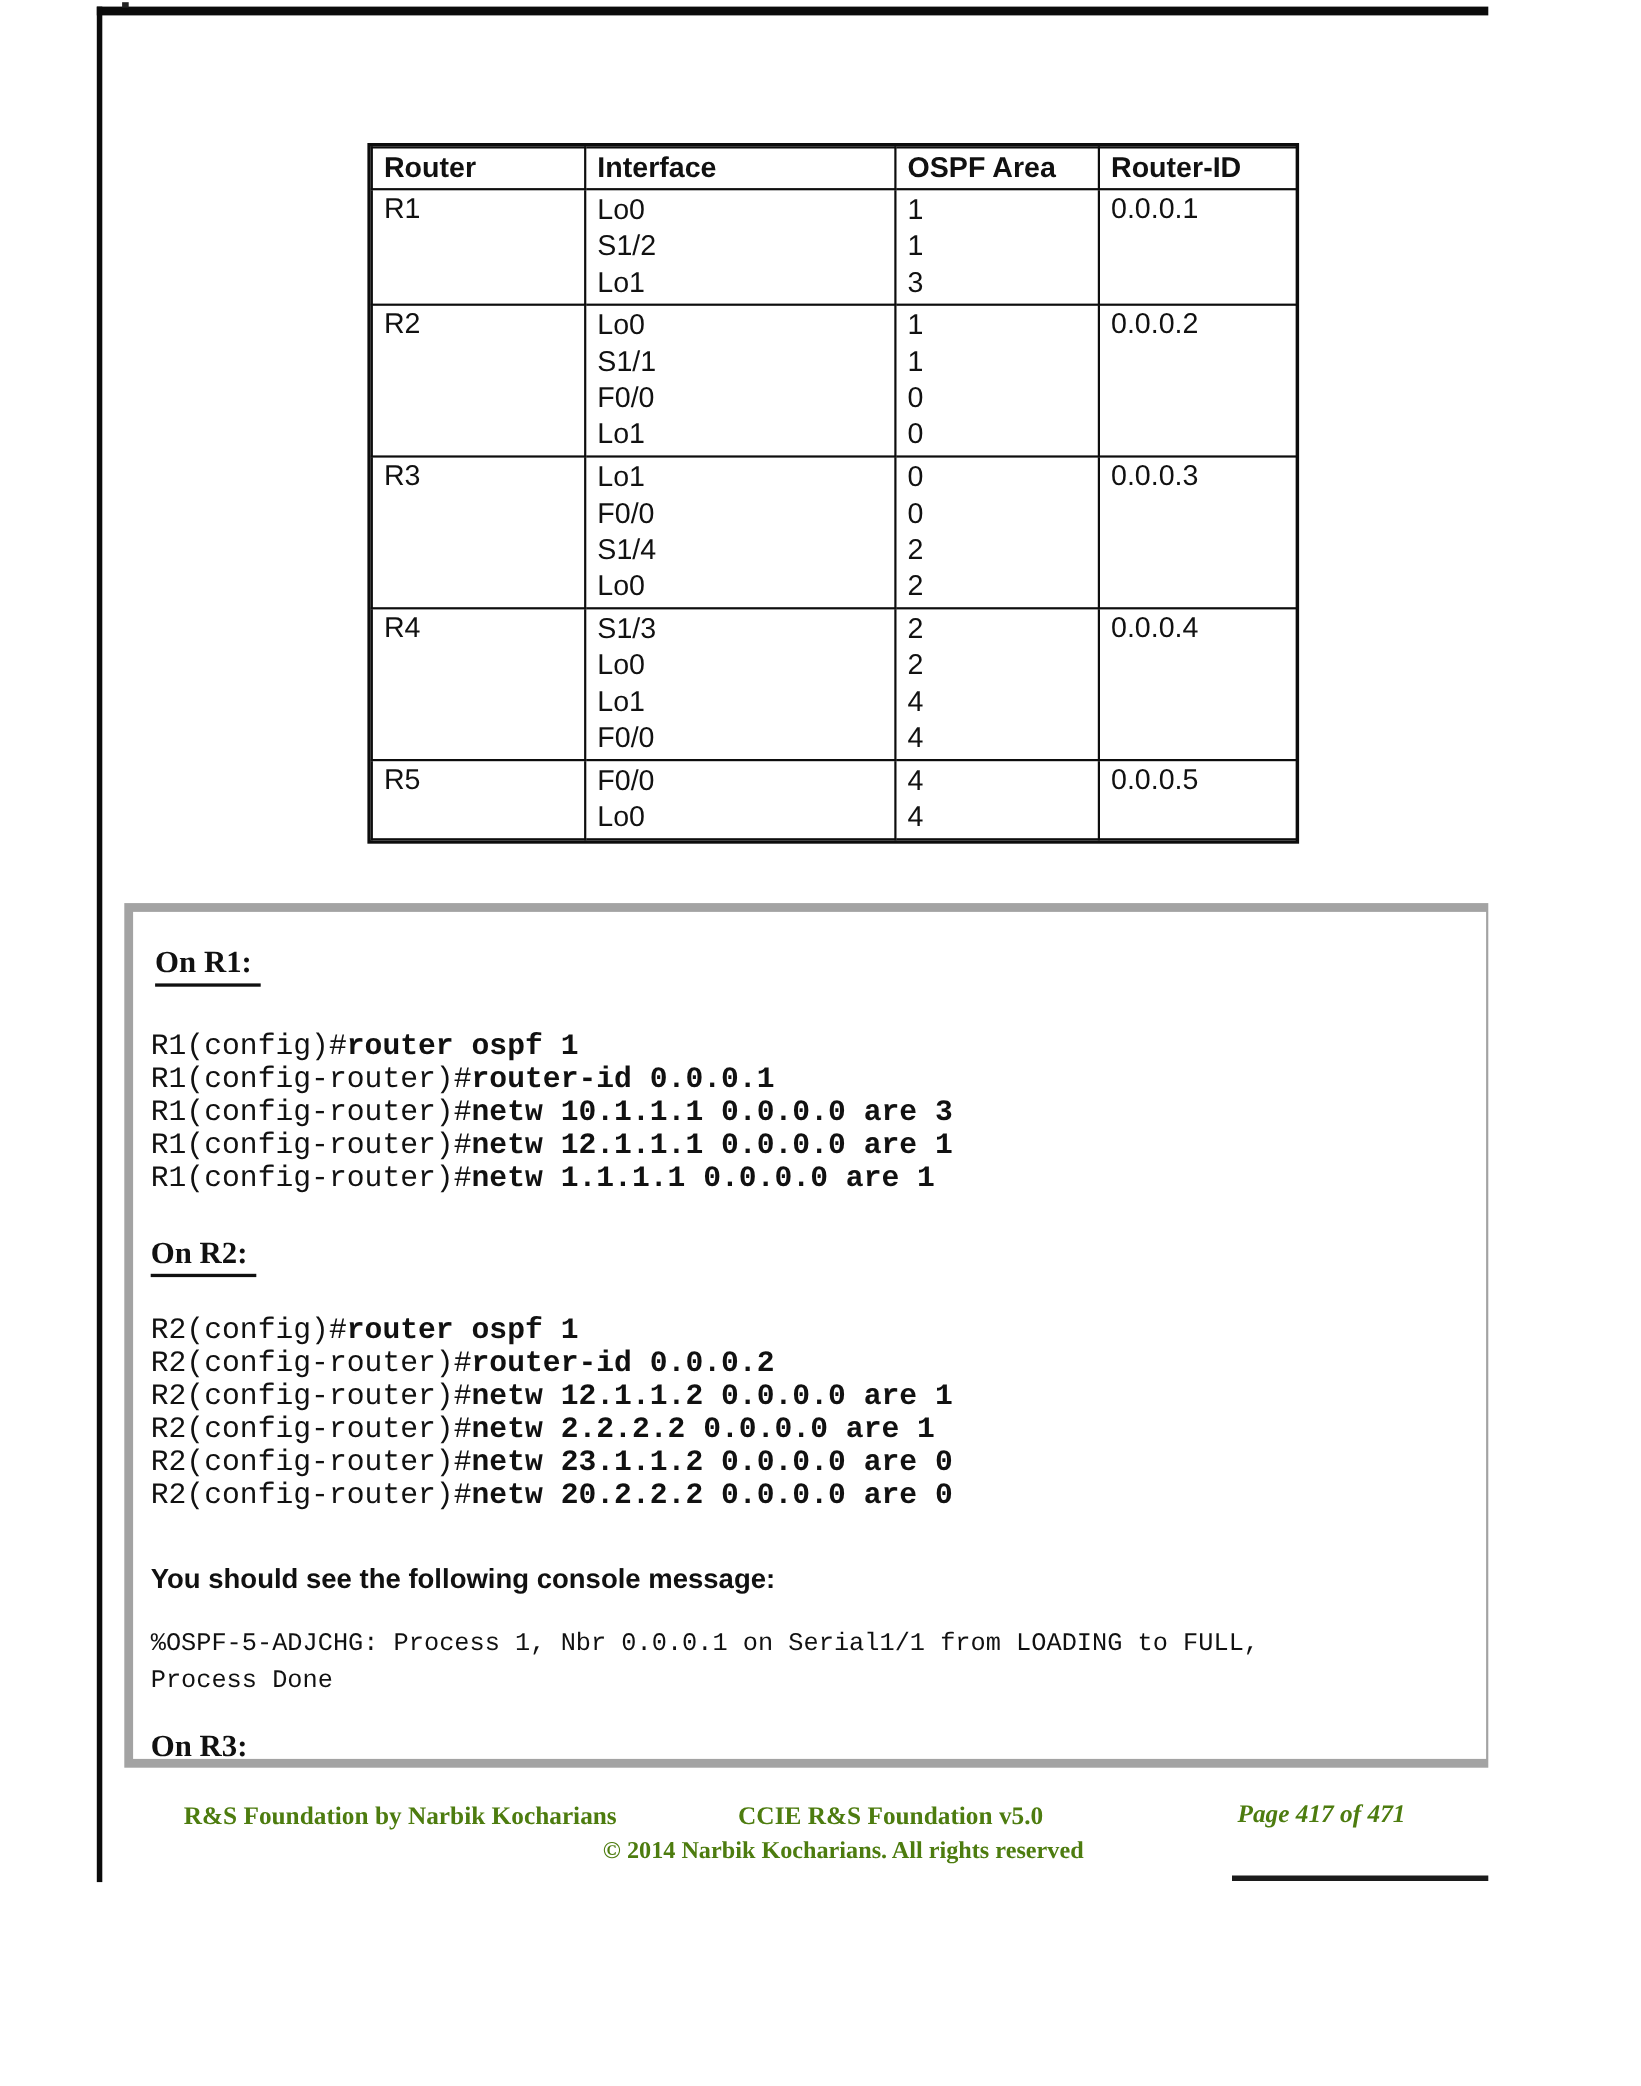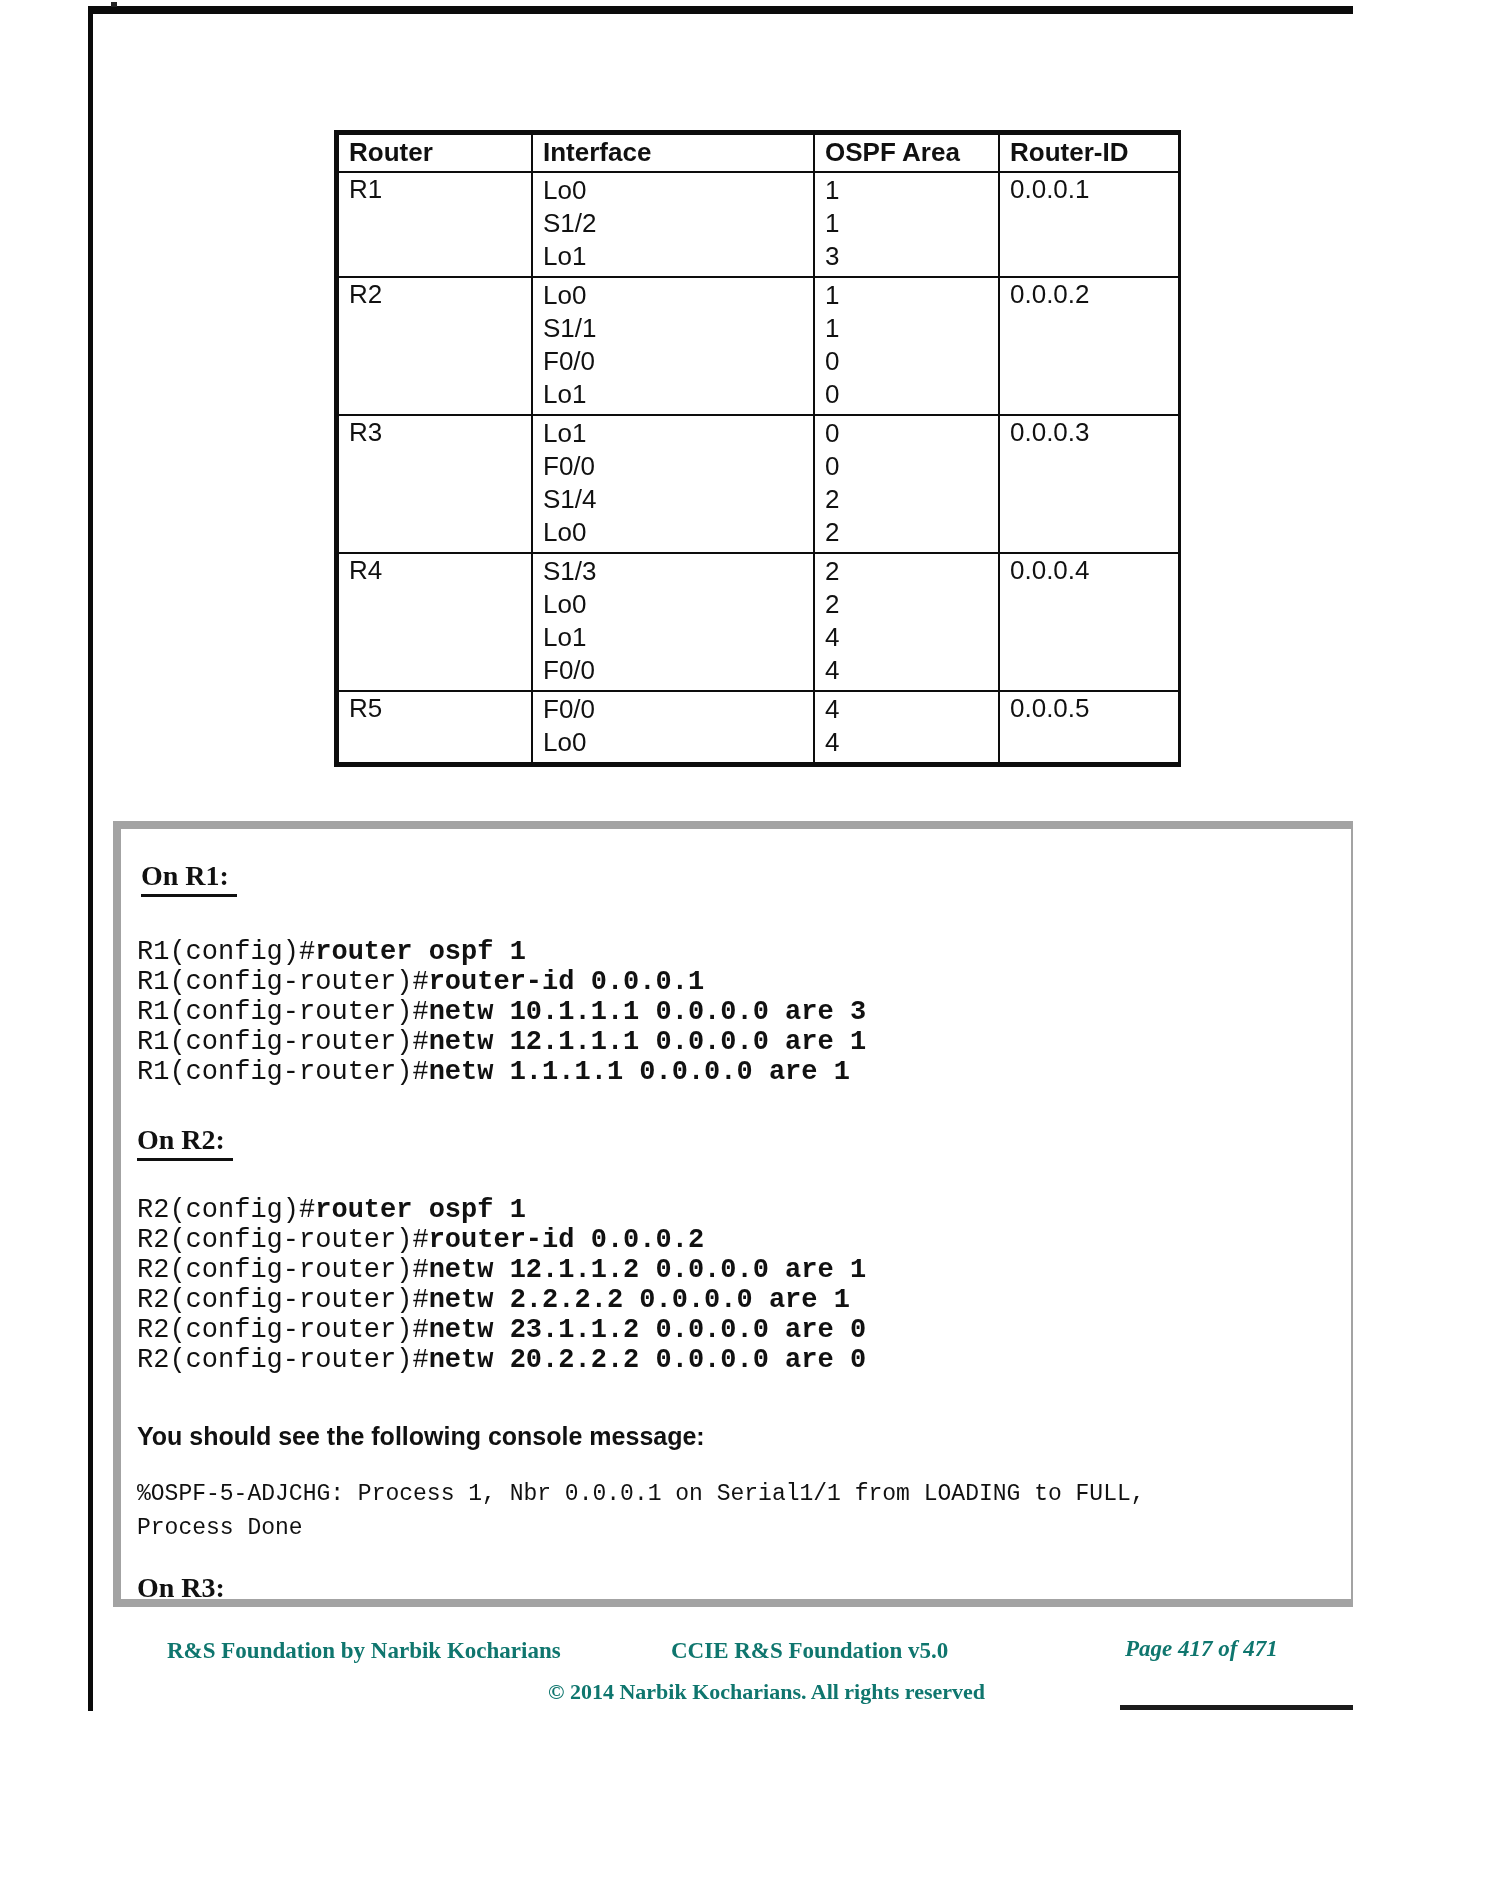--- a/index.html
+++ b/index.html
@@ -55,25 +55,25 @@
   .console-note { margin-top:47px; font-family:"Liberation Sans", sans-serif; font-weight:bold;
                   font-size:25px; line-height:28px; }
   .console-msg { margin-top:27px; font-family:"Liberation Mono", monospace; font-size:23px; }
   .console-msg .console-line { line-height:34px; white-space:nowrap; }
 
   .next-heading { margin-top:27px; }
   .next-heading .hd { border-bottom-width:4px; }
 
   
   .footer-item { position:absolute; font-family:"Liberation Serif", serif; font-weight:bold;
-                 font-size:23px; white-space:nowrap; color:#0f766e; }
+                 font-size:23px; white-space:nowrap; color:#4d7c0f; }
   .footer-left   { left:167px; top:1638px; }
   .footer-center { left:671px; top:1638px; }
   .footer-page   { left:1125px; top:1636px; font-style:italic; }
-  .footer-copy   { left:548px; top:1669px; font-size:22px;margin-top:10px; }
+  .footer-copy   { left:548px; top:1669px; font-size:22px; }
 </style>
 </head>
 <body>
 
 <div class="page">
 
   <div class="frame"></div>
   <div class="frame-bottom-partial"></div>
   <div class="speck-top"></div>
   <div class="scan-edge-line"></div>

